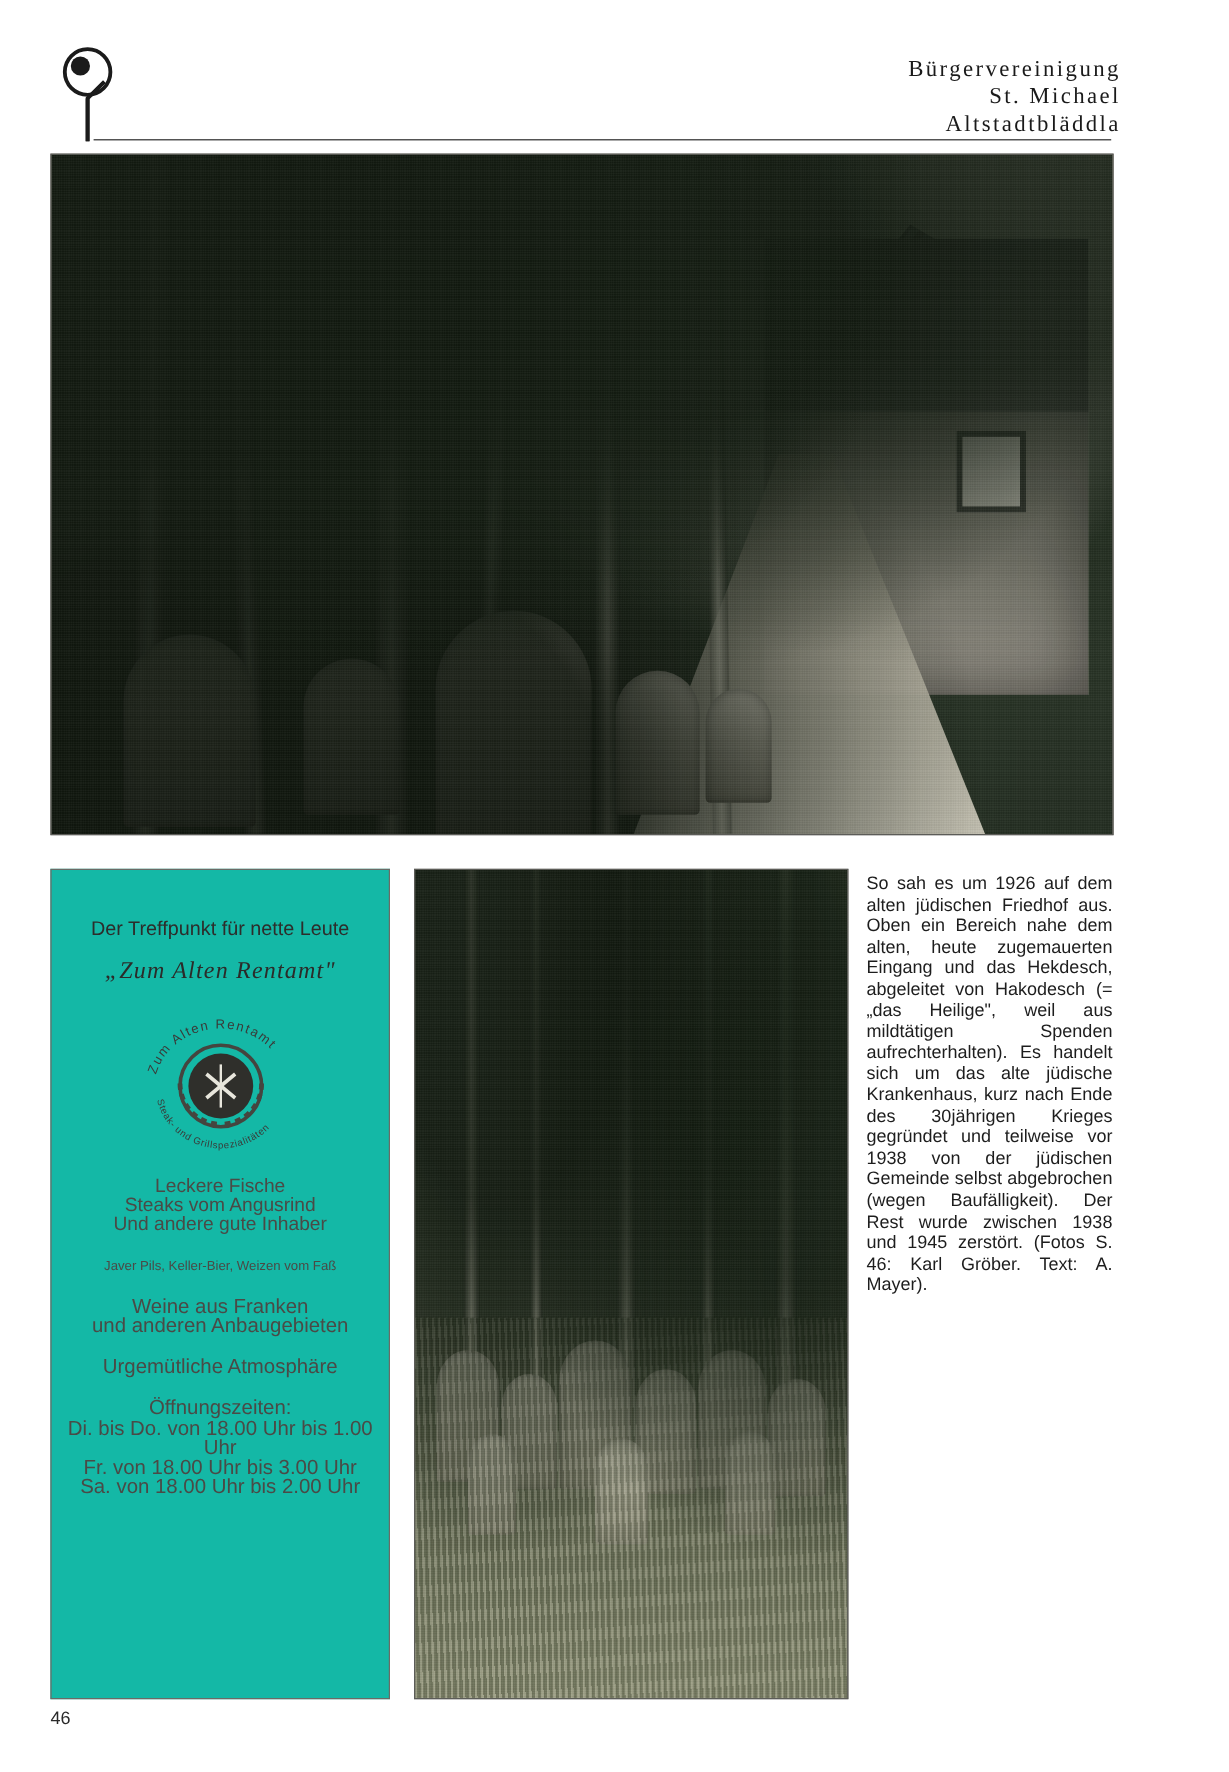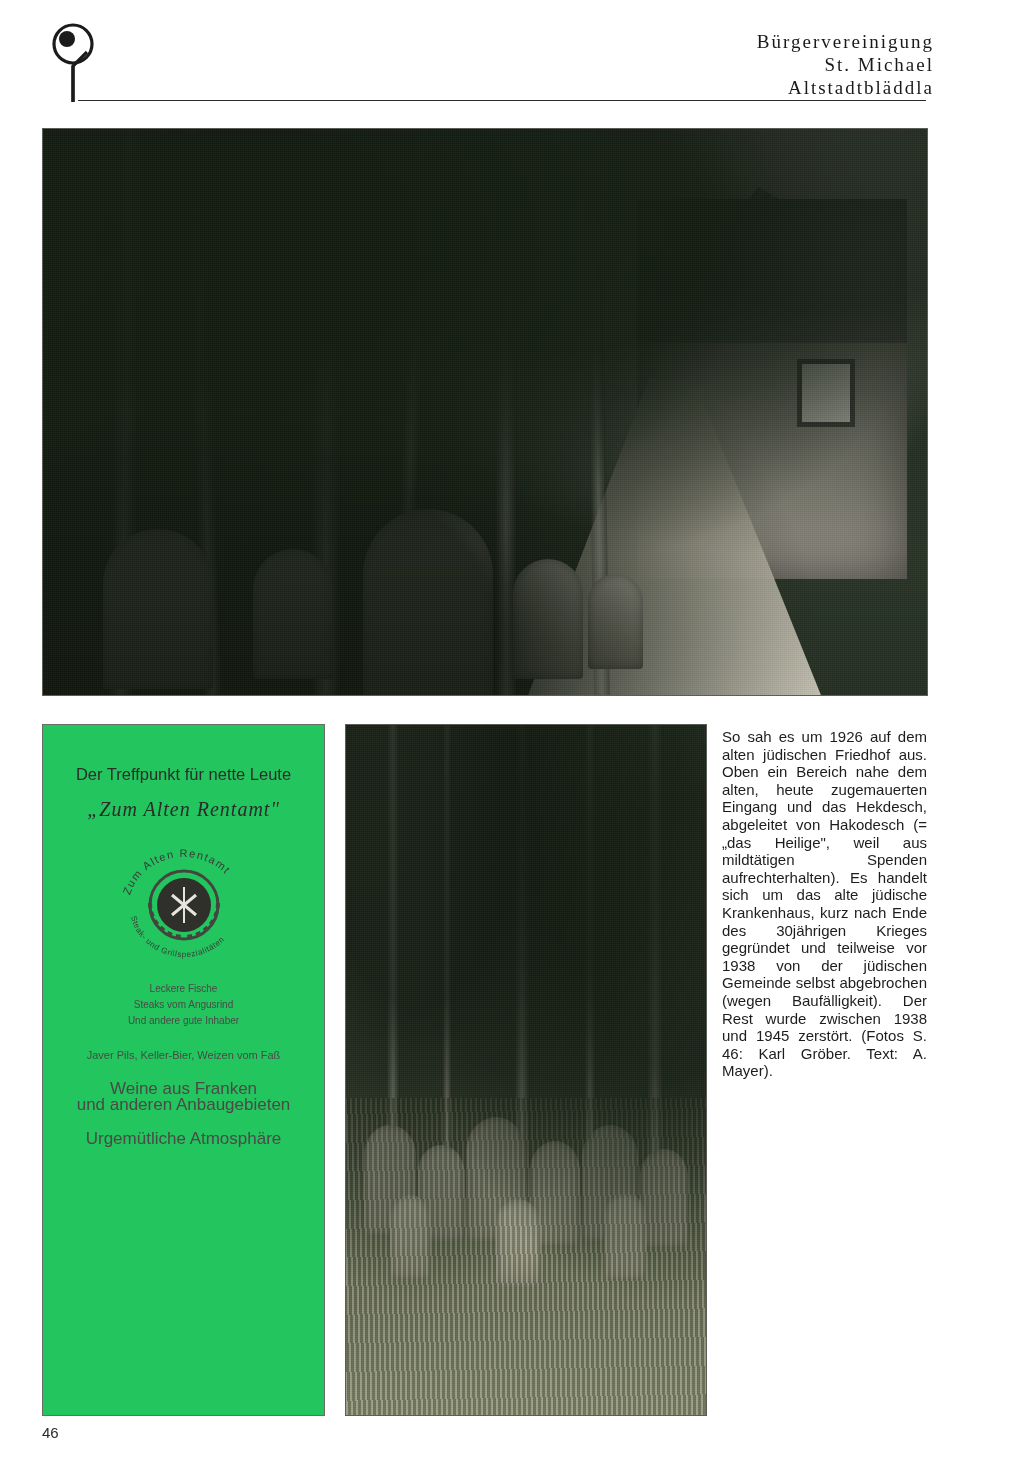--- a/index.html
+++ b/index.html
@@ -12,21 +12,21 @@
     height: 1477px;
     position: relative;
     font-family: "Liberation Sans", sans-serif;
     color: #111;
     overflow: hidden;
   }
 
   
   .masthead {
     position: absolute;
-    left: 0; top: 0;
+    left: 0; top: 16px;
     width: 992px;
     height: 118px;
   }
   .logo {
     position: absolute;
     left: 40px; top: 22px;
     width: 70px; height: 80px;
   }
   .logo svg { display: block; }
   .masthead-titles {
@@ -163,21 +163,21 @@
       radial-gradient(ellipse at 70% 6%, rgba(18,28,16,.8) 0 22%, rgba(18,28,16,0) 56%),
       radial-gradient(ellipse at 92% 30%, rgba(18,26,16,.7) 0 20%, rgba(18,26,16,0) 55%);
   }
 
   
   .ad {
     position: absolute;
     left: 42px; top: 724px;
     width: 281px; height: 690px;
     border: 1px solid #6b6b66;
-    background: #22c55e;
+    background: #14b8a6;
     text-align: center;
     color: #3a3a38;
   }
   .ad-head {
     margin-top: 40px;
     font-size: 16.5px;
     color: #2d2d2b;
   }
   .ad-script {
     margin-top: 14px;
@@ -196,21 +196,21 @@
   .ad-spec {
     margin-top: 14px;
     font-family: "Liberation Serif", serif;
     font-style: italic;
     font-size: 19px;
     line-height: 26px;
     color: #2b2b29;
   }
   .ad-list {
     margin-top: 16px;
-    font-size: 10px;
+    font-size: 16px;
     line-height: 16px;
     color: #4a4a46;
   }
   .ad-block {
     margin-top: 18px;
     font-size: 17px;
     line-height: 16px;
     color: #4a4a46;
   }
   .ad-block.small { font-size: 11px; }
@@ -313,20 +313,26 @@
 
   <div class="ad-block small">Javer Pils, Keller-Bier, Weizen vom Faß</div>
 
   <div class="ad-block">
     <div>Weine aus Franken</div>
     <div>und anderen Anbaugebieten</div>
   </div>
 
   <div class="ad-block">Urgemütliche Atmosphäre</div>
 
+  <div class="ad-block">
+    <div class="ad-hours-title">Öffnungszeiten:</div>
+    <div>Di. bis Do. von 18.00 Uhr bis 1.00 Uhr</div>
+    <div>Fr. von 18.00 Uhr bis 3.00 Uhr</div>
+    <div>Sa. von 18.00 Uhr bis 2.00 Uhr</div>
+  </div>
 
 </div>
 
 <div class="photo" id="photo-bottom">
   <div class="bg"></div>
   <div class="trunk" style="left:40px;"></div>
   <div class="trunk" style="left:96px;  width:10px;"></div>
   <div class="trunk" style="left:168px; width:16px;"></div>
   <div class="trunk" style="left:238px; width:12px;"></div>
   <div class="trunk" style="left:300px; width:18px;"></div>

